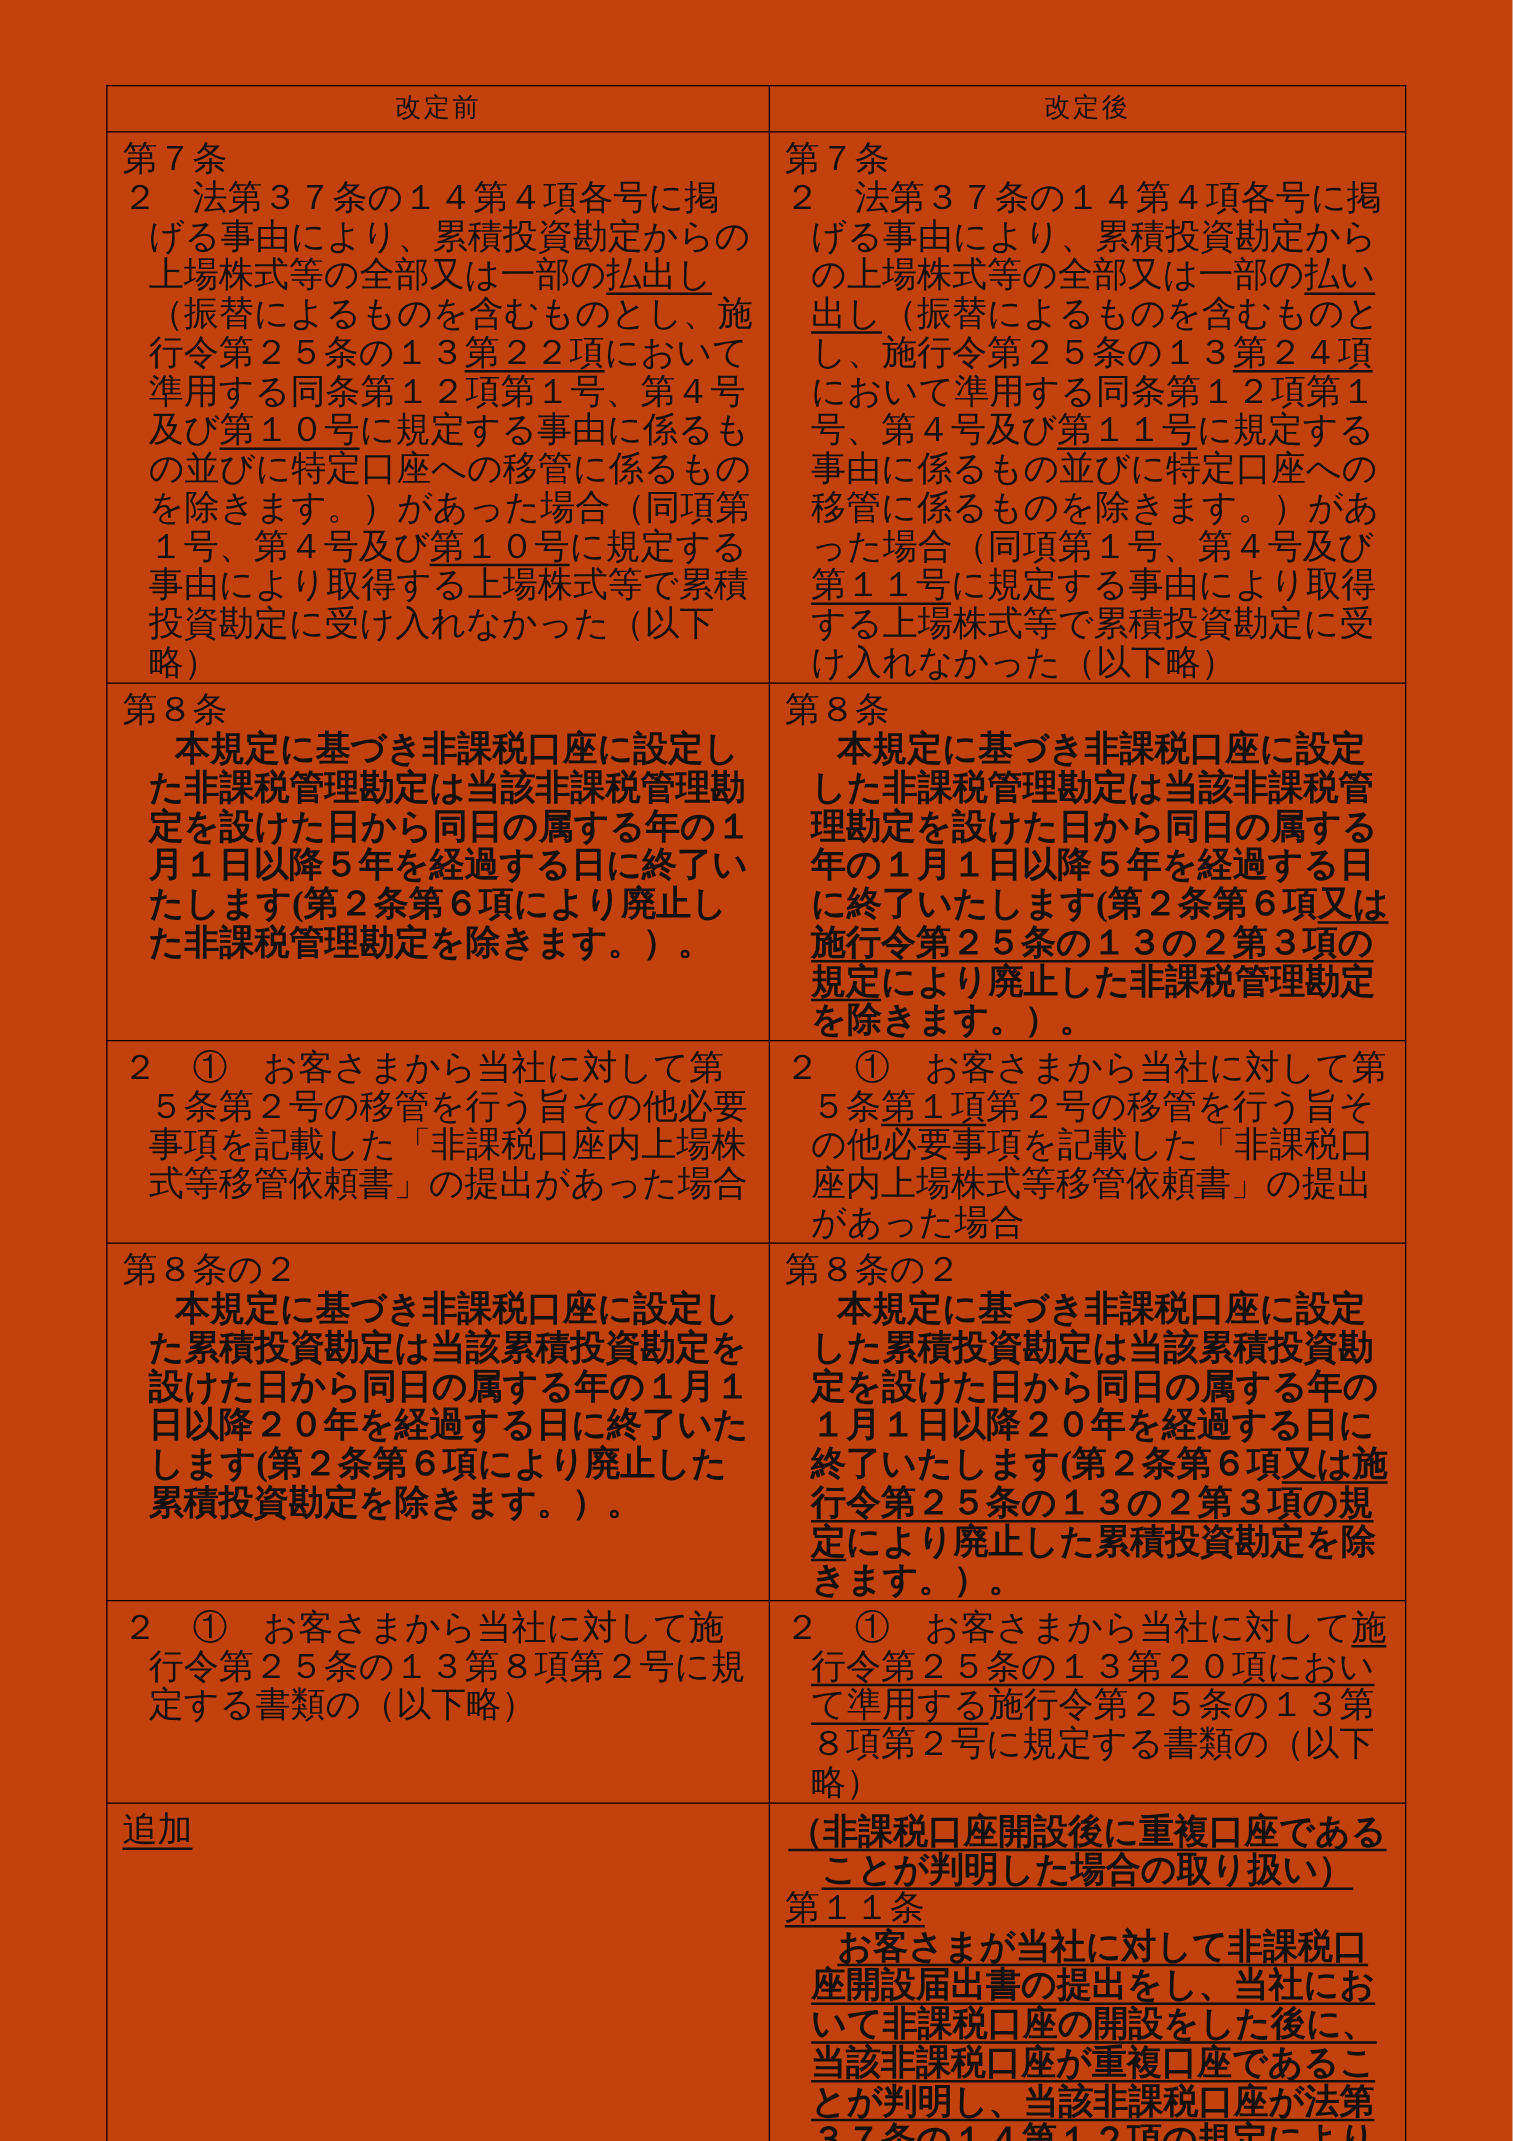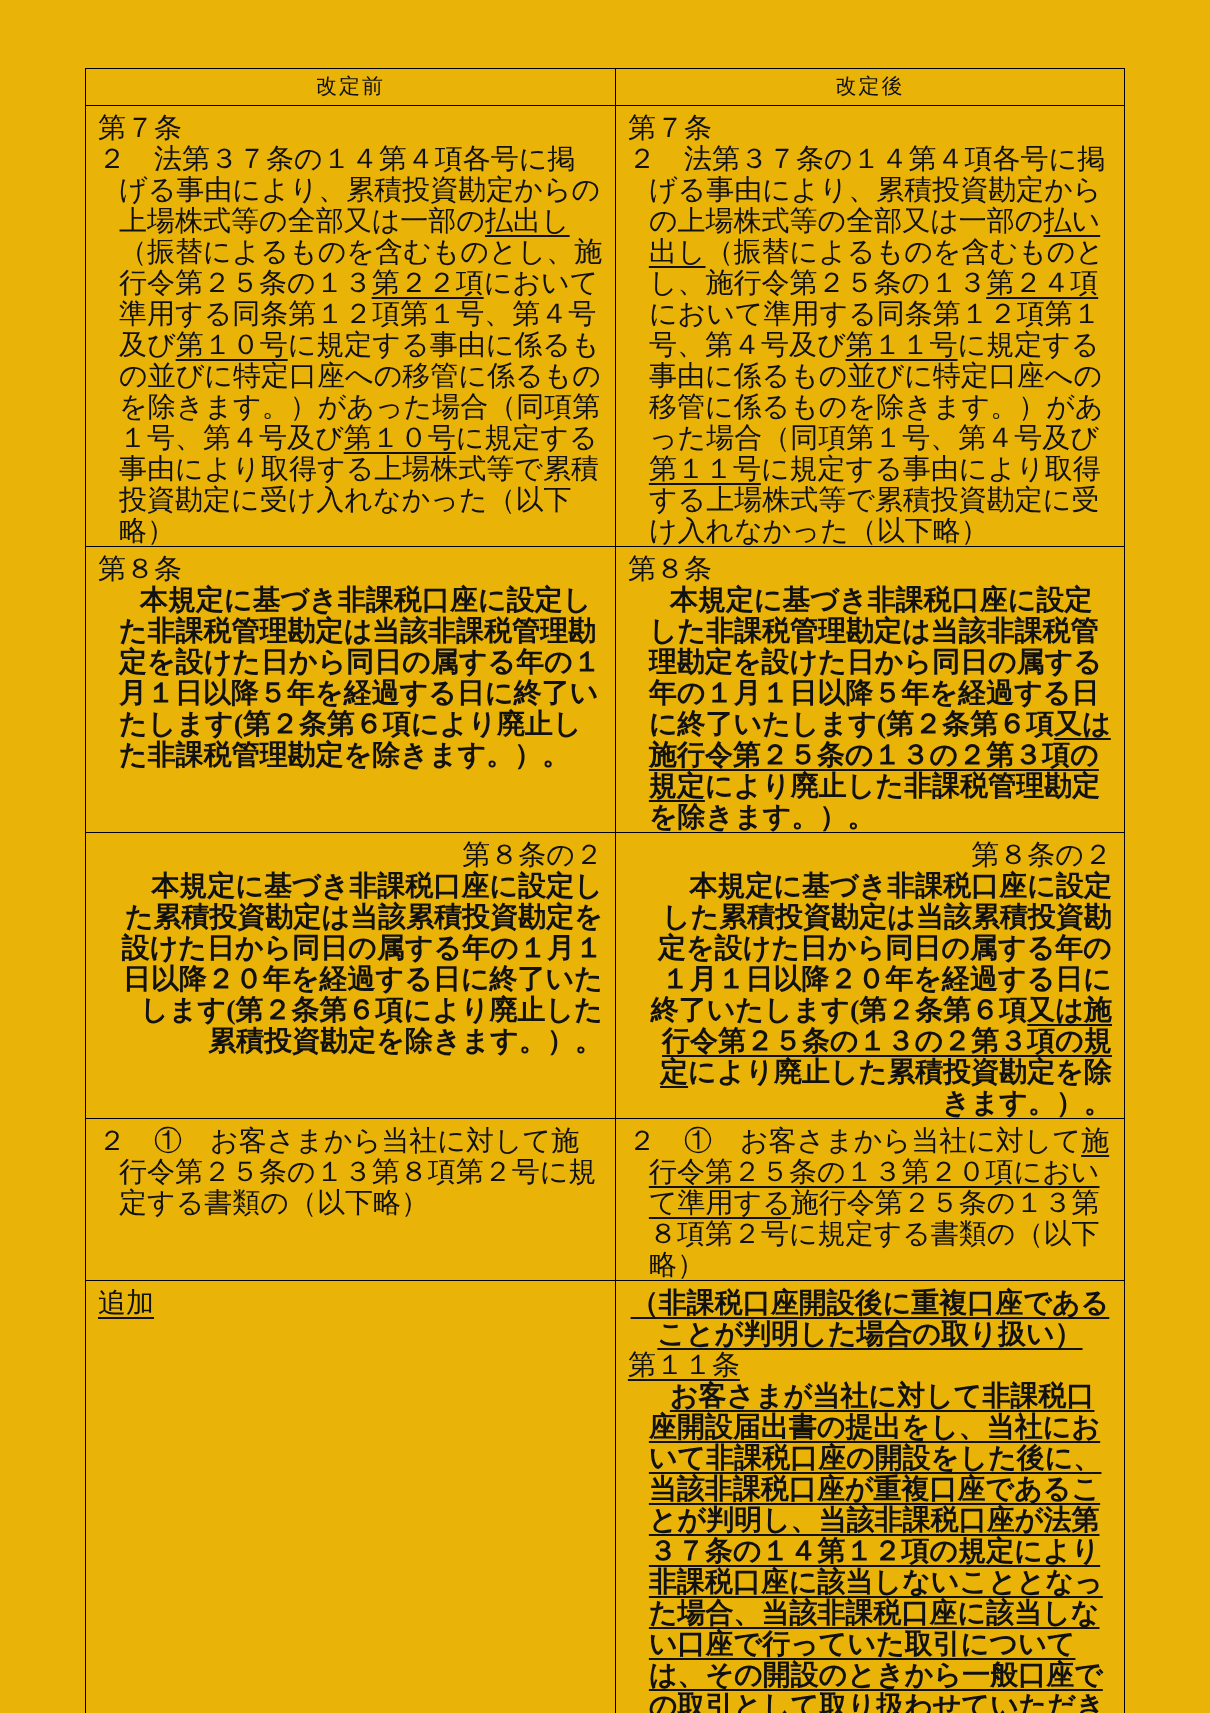--- a/index.html
+++ b/index.html
@@ -1,20 +1,20 @@
 <!DOCTYPE html>
 <html lang="ja"><head>
 <meta charset="utf-8">
 <style>
   html,body{margin:0;padding:0;background:#e8e8e8;}
   .page{
     position:relative;
     width:1210px;height:1713px;
     margin:0 auto;
-    background:#eab308;
+    background:#c2410c;
     font-family:"Liberation Serif","DejaVu Serif",serif;
     color:#111111;
   }
   table.rev-table{
     position:absolute;left:85px;top:68px;
     width:1040px;
     border-collapse:collapse;
     table-layout:fixed;
   }
   table.rev-table th,
@@ -35,21 +35,21 @@
   col.c-before{width:51%;}
   col.c-after{width:49%;}
   td.cell{
     padding:6px 12px 0 12px;
     font-size:28px;
     line-height:31px;
   }
   tr.r0 td{height:323px;}
   tr.r1 td{height:230px;}
   tr.r2 td{height:140px;}
-  tr.r3 td{height:235px;text-align:right;}
+  tr.r3 td{height:235px;}
   tr.r4 td{height:115px;}
   tr.r5 td{height:395px;}
   tr.r6 td{height:108px;}
   .blk{margin:0;}
   .blk.hanging{padding-left:21px;text-indent:-21px;}
   .blk.indent{padding-left:21px;text-indent:21px;font-weight:bold;}
   .blk.section-title{
     font-family:"Liberation Sans","DejaVu Sans",sans-serif;
     font-weight:700;
     text-align:center;
@@ -89,20 +89,28 @@
       <tr class="r1">
         <td class="cell">
             <p class="blk heading"><span>第８条</span></p>
             <p class="blk indent"><span>本規定に基づき非課税口座に設定した非課税管理勘定は当該非課税管理勘定を設けた日から同日の属する年の１月１日以降５年を経過する日に終了いたします(第２条第６項により廃止した非課税管理勘定を除きます。）。</span></p>
           </td>
         <td class="cell">
             <p class="blk heading"><span>第８条</span></p>
             <p class="blk indent"><span>本規定に基づき非課税口座に設定した非課税管理勘定は当該非課税管理勘定を設けた日から同日の属する年の１月１日以降５年を経過する日に終了いたします(第２条第６項</span><span class="u">又は施行令第２５条の１３の２第３項の規定</span><span>により廃止した非課税管理勘定を除きます。）。</span></p>
           </td>
       </tr>
+      <tr class="r2">
+        <td class="cell">
+            <p class="blk hanging"><span>２　①　お客さまから当社に対して第５条第２号の移管を行う旨その他必要事項を記載した「非課税口座内上場株式等移管依頼書」の提出があった場合</span></p>
+          </td>
+        <td class="cell">
+            <p class="blk hanging"><span>２　①　お客さまから当社に対して第５条</span><span class="u">第１項</span><span>第２号の移管を行う旨その他必要事項を記載した「非課税口座内上場株式等移管依頼書」の提出があった場合</span></p>
+          </td>
+      </tr>
       <tr class="r3">
         <td class="cell">
             <p class="blk heading"><span>第８条の２</span></p>
             <p class="blk indent"><span>本規定に基づき非課税口座に設定した累積投資勘定は当該累積投資勘定を設けた日から同日の属する年の１月１日以降２０年を経過する日に終了いたします(第２条第６項により廃止した累積投資勘定を除きます。）。</span></p>
           </td>
         <td class="cell">
             <p class="blk heading"><span>第８条の２</span></p>
             <p class="blk indent"><span>本規定に基づき非課税口座に設定した累積投資勘定は当該累積投資勘定を設けた日から同日の属する年の１月１日以降２０年を経過する日に終了いたします(第２条第６項</span><span class="u">又は施行令第２５条の１３の２第３項の規定</span><span>により廃止した累積投資勘定を除きます。）。</span></p>
           </td>
       </tr>

